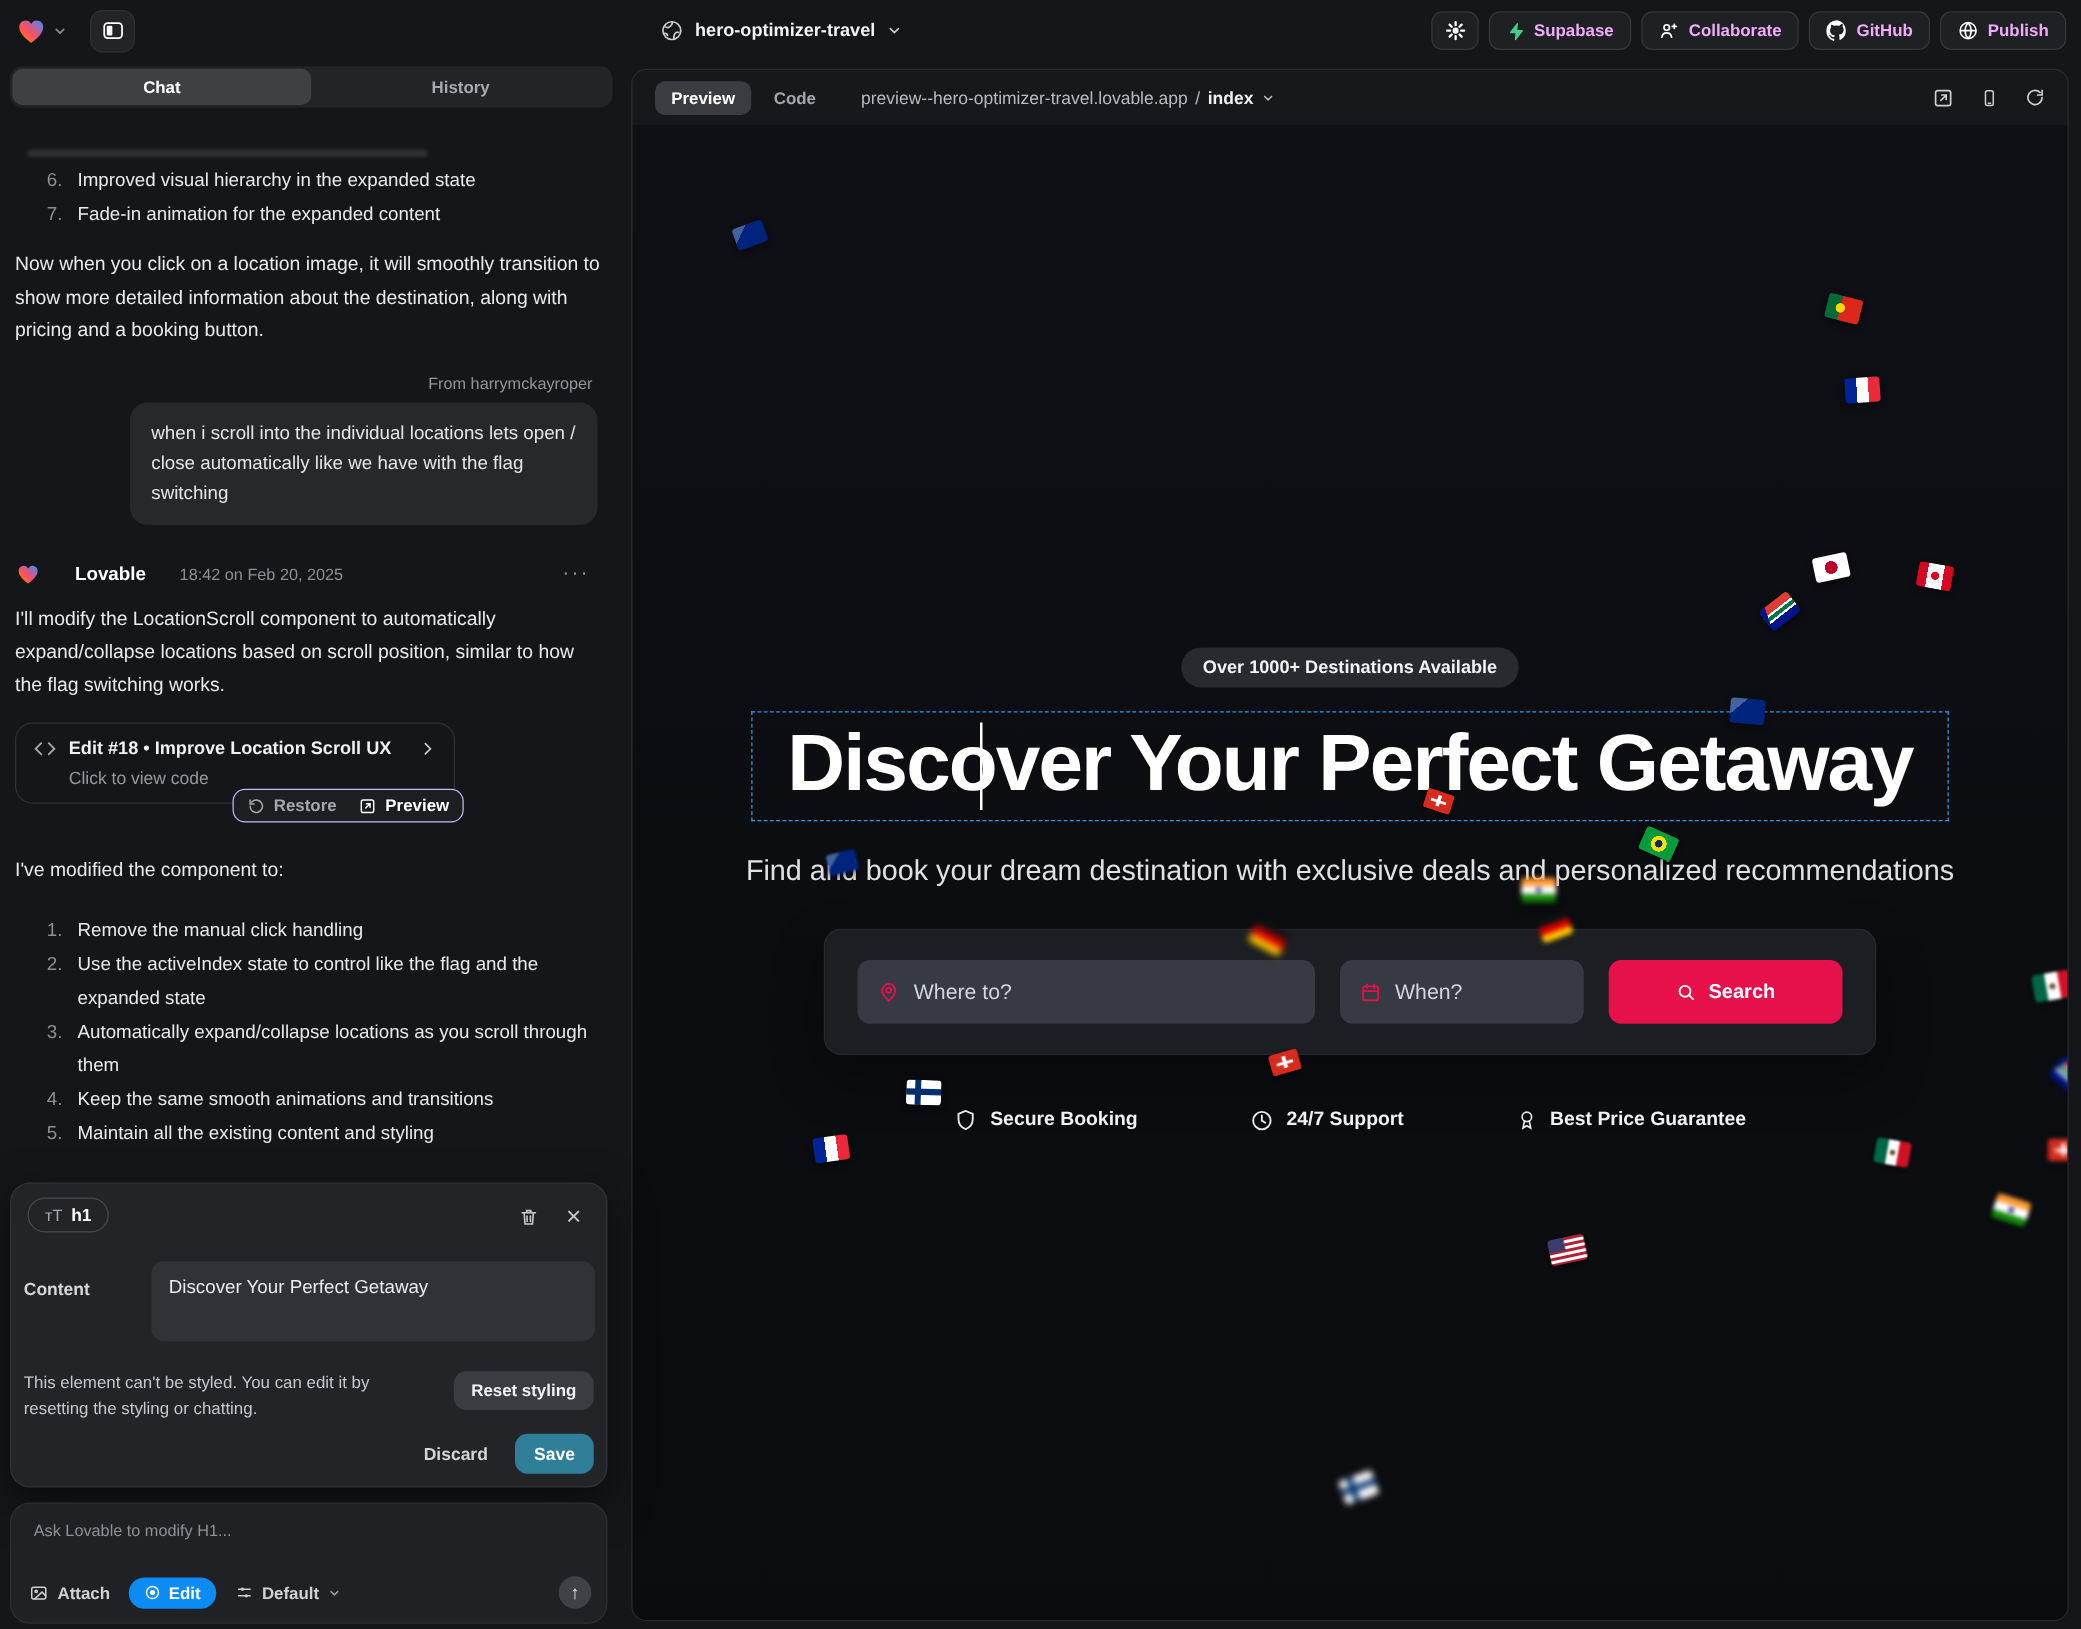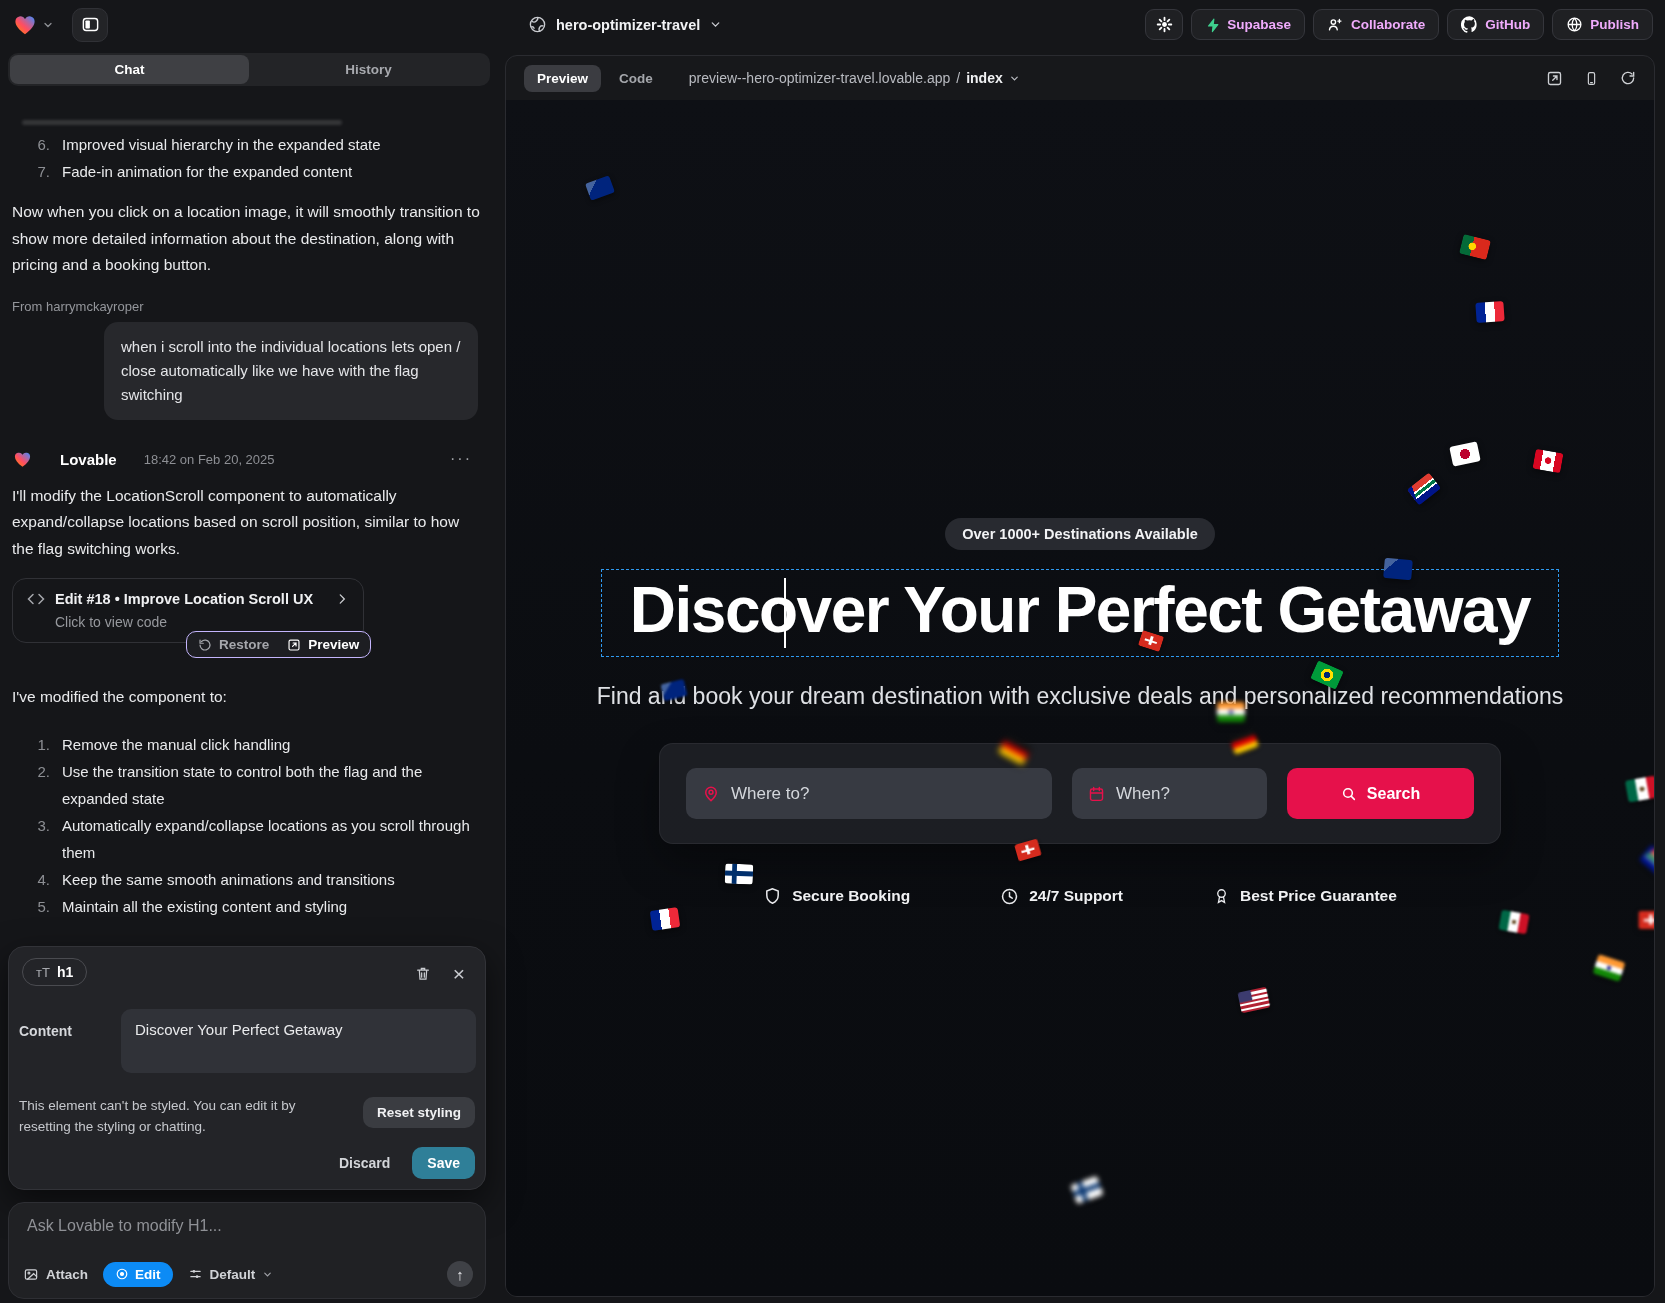--- a/index.html
+++ b/index.html
@@ -22,21 +22,21 @@
   .chat{position:absolute;left:8px;top:53px;width:482px;bottom:2px}
   .tabs{height:33px;background:#232427;border-radius:10px;padding:2px;display:flex}
   .tab{flex:1;display:flex;align-items:center;justify-content:center;border-radius:8px;font-size:13.5px;font-weight:700;color:#a7a9ae;cursor:pointer}
   .tab.active{background:#3f4044;color:#fff}
   .chat-scroll{position:absolute;top:33px;left:0;right:0;height:860px;overflow:hidden;padding:0 10px 0 4px}
   .smudge{margin:34px 0 0 10px;width:320px;height:5px;border-radius:3px;background:rgba(255,255,255,.14);filter:blur(1.5px)}
   ol.nlist{list-style:none;margin-top:6px}
   ol.nlist li{display:flex;gap:12px;padding-left:22px;font-size:15px;line-height:27px;color:#e9eaec}
   ol.nlist li .num{color:#8d8f94;min-width:16px;text-align:right}
   .msg{font-size:15.5px;line-height:26.5px;color:#e9eaec;margin-top:14px}
-  .attribution{margin-top:20px;font-size:13px;color:#94969b;padding-right:6px}
+  .attribution{margin-top:20px;text-align:right;font-size:13px;color:#94969b;padding-right:6px}
   .bubble{margin:8px 2px 0 92px;background:#27282c;border-radius:14px;padding:13px 17px;font-size:15px;line-height:24px;color:#e4e5e8}
   .a-head{margin-top:30px;display:flex;align-items:center;gap:27px}
   .a-head .name{font-size:15px;font-weight:700;color:#fff}
   .a-head .time{font-size:13px;color:#8d8f94}
   .a-head .more{margin-left:auto;color:#9fa1a6;font-size:16px;letter-spacing:2px;padding-right:8px;cursor:pointer}
   .edit-card{margin-top:16px;width:352px;border:1px solid #303136;border-radius:14px;padding:12px 14px;cursor:pointer}
   .ec-row1{display:flex;align-items:center;gap:10px}
   .ec-title{font-size:14.5px;font-weight:600;color:#f0f1f3;flex:1}
   .ec-sub{margin:7px 0 0 28px;font-size:14px;color:#97999e}
   .pill{position:relative;margin:-12px 0 0 174px;width:fit-content;background:#1d1e22;border:1px solid #c4b5fd;border-radius:10px;padding:5px 11px;display:flex;align-items:center;gap:18px;z-index:2}
@@ -54,21 +54,21 @@
   .content-label{position:absolute;left:10px;top:76px;font-size:14px;font-weight:600;color:#d5d7db}
   .content-area{position:absolute;left:112px;right:9px;top:62px;height:64px;background:#303238;border:none;border-radius:10px;padding:12px 14px;font-family:"Liberation Sans",sans-serif;font-size:15px;color:#e9eaec;resize:none;outline:none}
   .ed-note{position:absolute;left:10px;top:148px;width:312px;font-size:13.5px;line-height:21px;color:#c6c8cd}
   .reset-btn{position:absolute;right:10px;top:150px;background:#3a3c41;border:none;border-radius:10px;padding:8px 14px;font-size:13.5px;font-weight:700;color:#f0f1f3;cursor:pointer;font-family:inherit}
   .ed-actions{position:absolute;right:10px;top:200px;display:flex;align-items:center;gap:10px}
   .discard-btn{background:none;border:none;color:#d3d5d9;font-size:14px;font-weight:700;padding:8px 12px;cursor:pointer;font-family:inherit}
   .save-btn{background:#2f7f98;border:none;border-radius:10px;padding:8px 15px;color:#fff;font-size:14px;font-weight:700;cursor:pointer;font-family:inherit}
 
   
   .composer{position:absolute;left:0;right:4px;bottom:2px;height:97px;background:#202124;border:1px solid #2e2f34;border-radius:16px;z-index:5}
-  .composer textarea{position:absolute;left:18px;top:14px;right:40px;height:34px;background:transparent;border:none;outline:none;resize:none;font-family:"Liberation Sans",sans-serif;font-size:16px;color:#fef9c3}
+  .composer textarea{position:absolute;left:18px;top:14px;right:40px;height:34px;background:transparent;border:none;outline:none;resize:none;font-family:"Liberation Sans",sans-serif;font-size:13px;color:#fef9c3}
   .composer textarea::placeholder{color:#8f9196}
   .c-row{position:absolute;left:14px;right:12px;bottom:11px;display:flex;align-items:center;gap:15px}
   .c-btn{display:flex;align-items:center;gap:7px;font-size:13.5px;font-weight:600;color:#d0d2d6;cursor:pointer}
   .edit-pill{background:#0c8bf5;border-radius:999px;padding:5px 12px;display:flex;align-items:center;gap:6px;color:#fff;font-size:13.5px;font-weight:700;cursor:pointer}
   .send-btn{margin-left:auto;width:26px;height:26px;border-radius:50%;background:#3f4146;color:#e2e3e6;display:flex;align-items:center;justify-content:center;font-size:15px;cursor:pointer}
 
   
   .frame{position:absolute;left:505px;top:55px;right:10px;bottom:6px;background:#17181b;border:1px solid #2a2b30;border-radius:12px;overflow:hidden}
   .p-toolbar{position:absolute;left:0;right:0;top:0;height:44px;display:flex;align-items:center;padding:0 18px;gap:14px}
   .pv-chip{background:#3b3c41;border-radius:8px;padding:6px 13px;font-size:13.5px;font-weight:600;color:#fff;cursor:pointer}
@@ -286,21 +286,21 @@
 
     <p class="msg" style="margin-top:26px">I've modified the component to:</p>
 
     <ol class="nlist" style="margin-top:20px">
         <li>
           <span class="num">1.</span>
           <span class="txt">Remove the manual click handling</span>
         </li>
         <li>
           <span class="num">2.</span>
-          <span class="txt">Use the transition state to control both the flag and the expanded state</span>
+          <span class="txt">Use the activeIndex state to control like the flag and the expanded state</span>
         </li>
         <li>
           <span class="num">3.</span>
           <span class="txt">Automatically expand/collapse locations as you scroll through them</span>
         </li>
         <li>
           <span class="num">4.</span>
           <span class="txt">Keep the same smooth animations and transitions</span>
         </li>
         <li>

